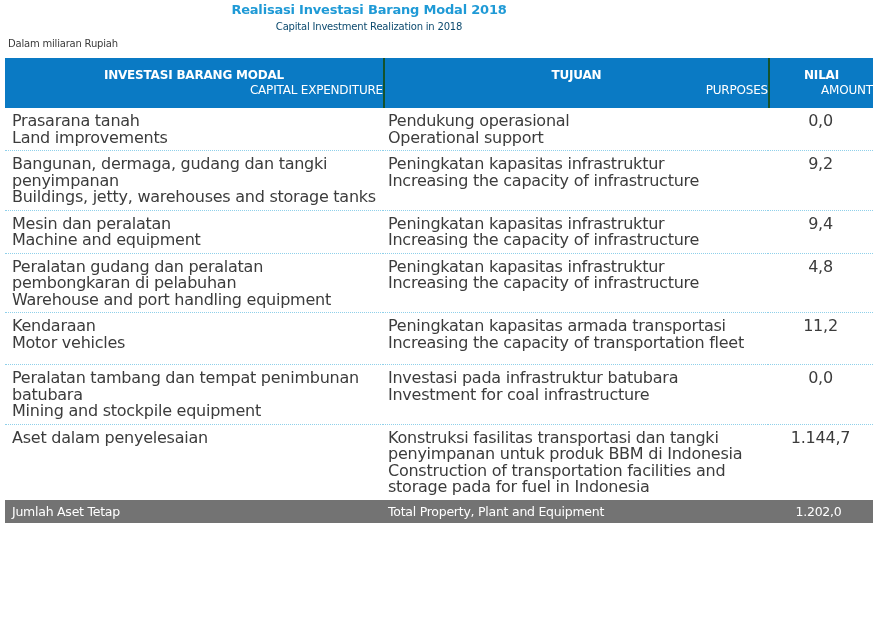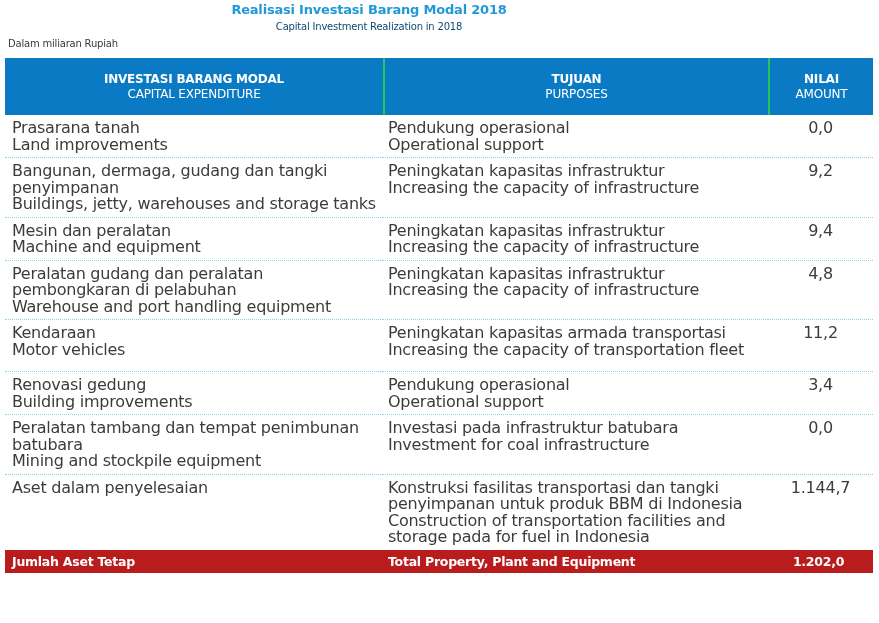--- a/index.html
+++ b/index.html
@@ -9,33 +9,33 @@
     .title-id { font-size: 13px; font-weight: bold; color: #1f9ad6; line-height: 18px; letter-spacing: -0.2px; }
     .title-en { font-size: 10px; color: #0c4a6e; line-height: 16px; letter-spacing: -0.2px; }
     .unit-left { position: absolute; top: 38px; left: 8px; font-size: 10px; color: #3a3a3a; letter-spacing: -0.2px; }
     .unit-right { position: absolute; top: 38px; right: 8px; font-size: 12px; color: #3a3a3a; letter-spacing: -0.2px; margin-top: 44px; }
 
     table.capex { position: absolute; top: 58px; left: 5px; width: 868px; border-collapse: separate; border-spacing: 0; table-layout: fixed; }
     table.capex col.c1 { width: 378px; }
     table.capex col.c2 { width: 385px; }
     table.capex col.c3 { width: 105px; }
     thead th { background: #0a7ac4; color: #ffffff; text-align: center; font-weight: normal;
-               height: 57px; padding: 0; font-size: 12px; line-height: 15px; letter-spacing: -0.2px; }
-    thead th + th { border-left: 2px solid #22c55e; }
+               height: 50px; padding: 0; font-size: 12px; line-height: 15px; letter-spacing: -0.2px; }
+    thead th + th { border-left: 2px solid #14532d; }
     thead th .h-id { font-weight: bold; display: block; }
-    thead th .h-en { display: block; }
+    thead th .h-en { display: block; text-align: right; }
 
     tbody td { vertical-align: top; font-size: 16px; line-height: 16.5px; letter-spacing: -0.25px;
                color: #3c3c3c; padding: 5px 4px 4px 7px; border-bottom: 1px dotted #8fd0ea; }
     tbody td.c2 { padding-left: 5px; }
     tbody td.amt { text-align: center; padding-left: 0; padding-right: 0; }
     tbody td .line { display: block; }
     tbody tr.r-pad td { padding-bottom: 13px; margin-top: 37px; }
 
-    tr.total td { background: #b91c1c; color: #ffffff; font-weight: bold; font-size: 12.5px;
+    tr.total td { background: #737373; color: #ffffff; font-weight: normal; font-size: 12.5px;
                   border-bottom: none; padding: 4px 4px 3px 7px; line-height: 16px; }
     tr.total td.c2 { padding-left: 5px; }
     tr.total td.amt { text-align: center; padding-left: 0; }
   </style>
 </head>
 <body>
 
 <div class="title-block">
   <div class="title-id">Realisasi Investasi Barang Modal 2018</div>
   <div class="title-en">Capital Investment Realization in 2018</div>
@@ -116,31 +116,20 @@
           <span class="line">Motor vehicles</span>
         </td>
       <td class="c2">
           <span class="line">Peningkatan kapasitas armada transportasi</span>
           <span class="line">Increasing the capacity of transportation fleet</span>
         </td>
       <td class="amt">11,2</td>
     </tr>
     <tr>
       <td>
-          <span class="line">Renovasi gedung</span>
-          <span class="line">Building improvements</span>
-        </td>
-      <td class="c2">
-          <span class="line">Pendukung operasional</span>
-          <span class="line">Operational support</span>
-        </td>
-      <td class="amt">3,4</td>
-    </tr>
-    <tr>
-      <td>
           <span class="line">Peralatan tambang dan tempat penimbunan batubara</span>
           <span class="line">Mining and stockpile equipment</span>
         </td>
       <td class="c2">
           <span class="line">Investasi pada infrastruktur batubara</span>
           <span class="line">Investment for coal infrastructure</span>
         </td>
       <td class="amt">0,0</td>
     </tr>
     <tr>

